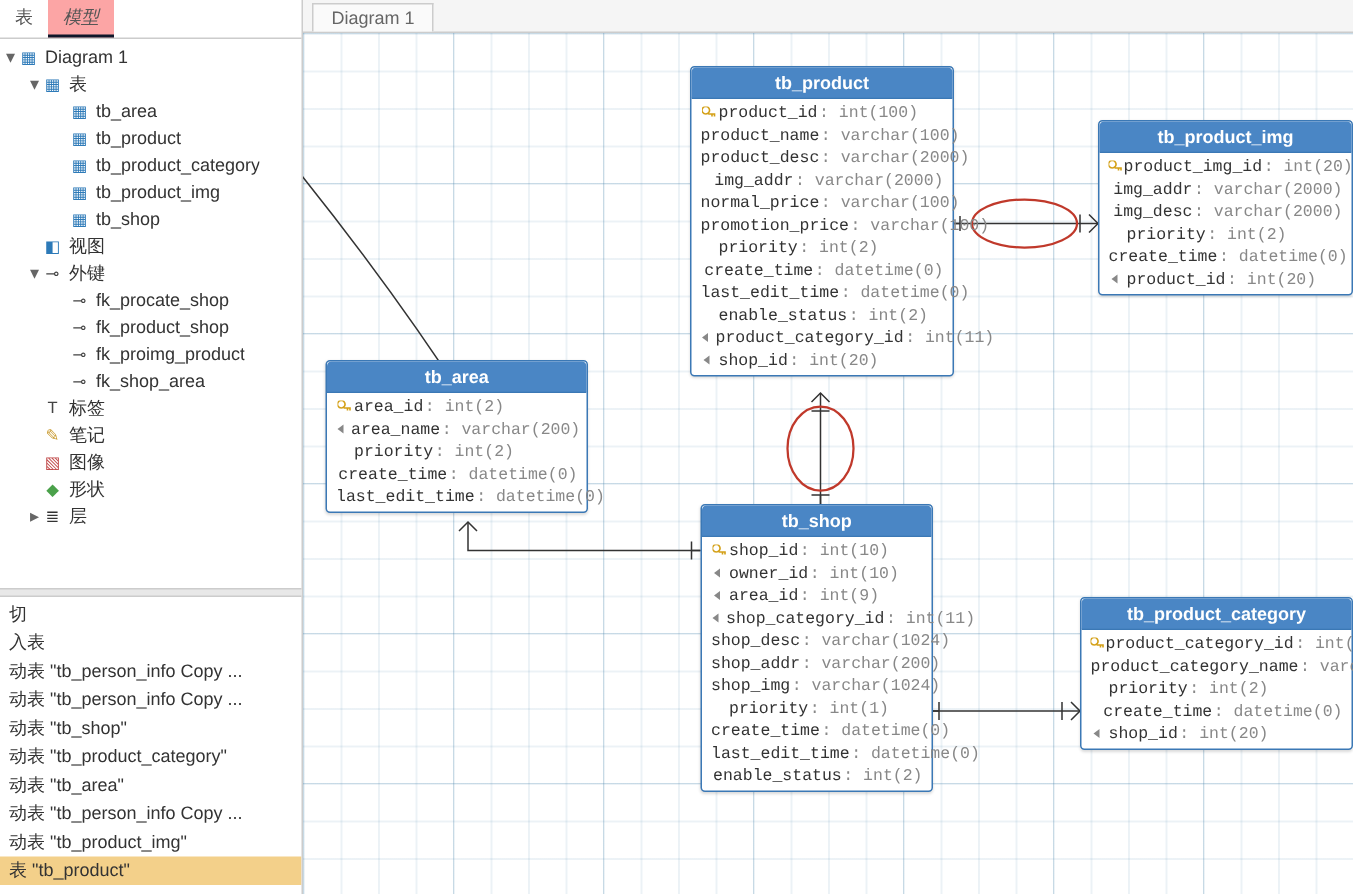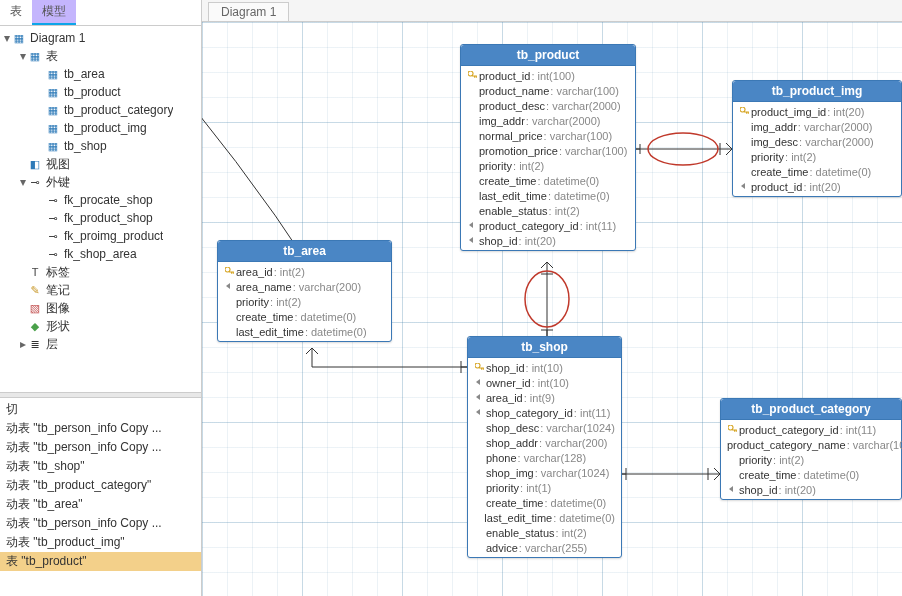--- a/index.html
+++ b/index.html
@@ -3,21 +3,21 @@
 <meta charset="utf-8">
 <style>
   * { box-sizing: border-box; margin: 0; padding: 0; }
   html, body { width: 902px; height: 596px; overflow: hidden; font-family: "Segoe UI", Tahoma, sans-serif; font-size: 12px; color: #333; background: #fff; }
   .app { display: flex; width: 100%; height: 100%; }
 
   
   .sidebar { width: 202px; flex: 0 0 202px; display: flex; flex-direction: column; border-right: 1px solid #ccc; background: #fff; }
   .sb-tabs { display: flex; border-bottom: 1px solid #ccc; }
   .sb-tab { padding: 3px 10px; color: #555; cursor: pointer; }
-  .sb-tab.active { background: #c4b5fd; border-bottom: 2px solid #0ea5e9; }
+  .sb-tab.active { background: #fca5a5; border-bottom: 2px solid #0f172a; font-style: italic; }
 
   .tree { flex: 1; overflow: hidden; padding-top: 3px; }
   .tree-node { display: flex; align-items: center; height: 18px; white-space: nowrap; cursor: pointer; }
   .tree-node .lbl { padding-left: 4px; overflow: hidden; text-overflow: ellipsis; }
   .ind-0 { padding-left: 2px; }
   .ind-1 { padding-left: 18px; }
   .ind-2 { padding-left: 36px; }
   .tw { width: 10px; text-align: center; color: #666; }
 
   .icon { width: 14px; height: 14px; display: inline-flex; align-items: center; justify-content: center; font-size: 11px; }
@@ -46,21 +46,21 @@
     background-image:
       linear-gradient(to right, rgba(70,130,170,0.22) 1px, transparent 1px),
       linear-gradient(to bottom, rgba(70,130,170,0.22) 1px, transparent 1px),
       linear-gradient(to right, rgba(70,130,170,0.10) 1px, transparent 1px),
       linear-gradient(to bottom, rgba(70,130,170,0.10) 1px, transparent 1px);
     background-size: 100px 100px, 100px 100px, 25px 25px, 25px 25px;
   }
 
   .entity { position: absolute; background: #fff; border: 1px solid #3b78b5; border-radius: 3px; box-shadow: 0 1px 2px rgba(0,0,0,0.15); }
   .entity .eh { background: #4a86c5; color: #fff; font-weight: bold; text-align: center; padding: 3px 4px; border-bottom: 1px solid #3b78b5; font-size: 12px; border-radius: 3px 3px 0 0; }
-  .fields { padding: 2px 0; }
+  .fields { padding: 2px 0; font-family: Liberation Mono, monospace; }
   .field { display: flex; align-items: center; padding: 0 6px; height: 15px; font-size: 11px; color: #555; white-space: nowrap; }
   .fk-ic { width: 12px; display: inline-flex; justify-content: center; }
   .fname { color: #333; }
   .ftype { color: #888; margin-left: 1px; }
   .ftype::before { content: ": "; color: #888; }
 
   .key-svg { width: 10px; height: 10px; }
 
   .rel-layer { position: absolute; left:0; top:0; width:100%; height:100%; pointer-events: none; }
   .rel-layer line, .rel-layer path, .rel-layer ellipse { stroke: #333; fill: none; stroke-width: 1; }
@@ -185,20 +185,21 @@
           <span class="lbl">层</span>
         </div>
     </div>
 
     <div class="hsplit">
         <div class="hsplit-thumb"></div>
       </div>
 
     <div class="history" id="history-panel">
         <div class="history-item">切</div>
+        <div class="history-item">入表</div>
         <div class="history-item">动表 "tb_person_info Copy ...</div>
         <div class="history-item">动表 "tb_person_info Copy ...</div>
         <div class="history-item">动表 "tb_shop"</div>
         <div class="history-item">动表 "tb_product_category"</div>
         <div class="history-item">动表 "tb_area"</div>
         <div class="history-item">动表 "tb_person_info Copy ...</div>
         <div class="history-item">动表 "tb_product_img"</div>
         <div class="history-item selected">表 "tb_product"</div>
       </div>
   </div>
@@ -435,25 +436,20 @@
               <span class="fname">shop_desc</span>
               <span class="ftype">varchar(1024)</span>
             </div>
             <div class="field">
               <span class="fk-ic"></span>
               <span class="fname">shop_addr</span>
               <span class="ftype">varchar(200)</span>
             </div>
             <div class="field">
               <span class="fk-ic"></span>
-              <span class="fname">phone</span>
-              <span class="ftype">varchar(128)</span>
-            </div>
-            <div class="field">
-              <span class="fk-ic"></span>
               <span class="fname">shop_img</span>
               <span class="ftype">varchar(1024)</span>
             </div>
             <div class="field">
               <span class="fk-ic"></span>
               <span class="fname">priority</span>
               <span class="ftype">int(1)</span>
             </div>
             <div class="field">
               <span class="fk-ic"></span>
@@ -462,25 +458,20 @@
             </div>
             <div class="field">
               <span class="fk-ic"></span>
               <span class="fname">last_edit_time</span>
               <span class="ftype">datetime(0)</span>
             </div>
             <div class="field">
               <span class="fk-ic"></span>
               <span class="fname">enable_status</span>
               <span class="ftype">int(2)</span>
-            </div>
-            <div class="field">
-              <span class="fk-ic"></span>
-              <span class="fname">advice</span>
-              <span class="ftype">varchar(255)</span>
             </div>
           </div>
         </div>
       <div class="entity" id="ent-tb_product_category" style="left:518px; top:376px; width:182px;">
           <div class="eh">tb_product_category</div>
           <div class="fields">
             <div class="field">
               <span class="fk-ic">
                 <svg class="key-svg" viewBox="0 0 12 12">
                   <use href="#keyGlyph"></use>

